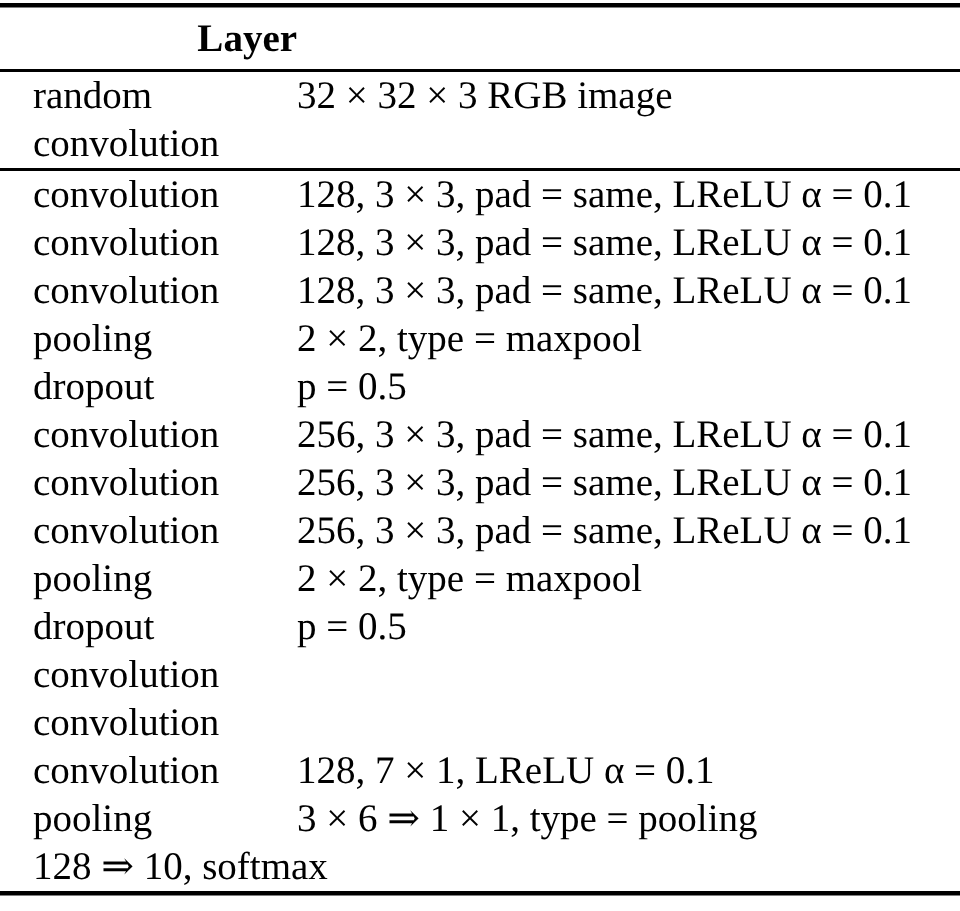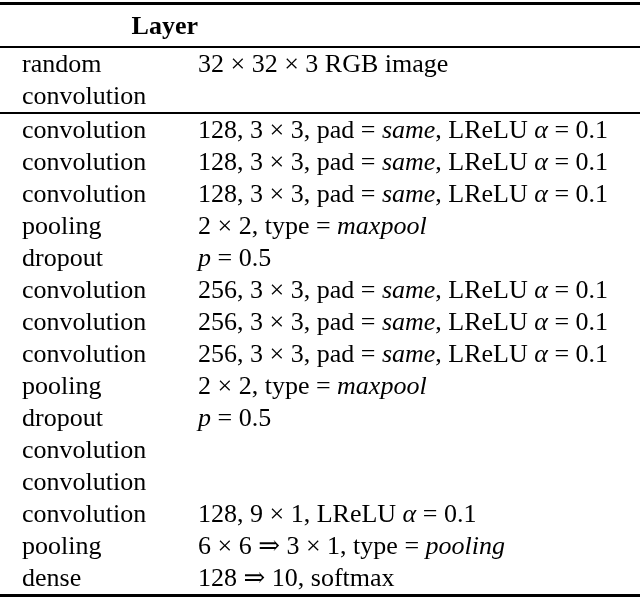--- a/index.html
+++ b/index.html
@@ -39,21 +39,20 @@
   .row.header {
     height: 41px;
     font-weight: 700;
     text-align: right;
   }
   .layer, .details {
     display: block;
     overflow: visible;
   }
   .it {
-    font-style: italic;
   }
 </style>
 </head>
 <body>
 
 <div class="table-wrap">
   <div class="rule thick"></div>
   <div class="row header">
     <span class="layer">Layer</span>
   </div>
@@ -108,25 +107,24 @@
         <span class="details"><span class="it">p</span><span> = 0.5</span></span>
       </div>
       <div class="row">
         <span class="layer">convolution</span>
       </div>
       <div class="row">
         <span class="layer">convolution</span>
       </div>
       <div class="row">
         <span class="layer">convolution</span>
-        <span class="details"><span>128, 9 × 1, LReLU </span><span class="it">α</span><span> = 0.1</span></span>
+        <span class="details"><span>128, 7 × 1, LReLU </span><span class="it">α</span><span> = 0.1</span></span>
       </div>
       <div class="row">
         <span class="layer">pooling</span>
-        <span class="details"><span>6 × 6 ⇒ 3 × 1, type = </span><span class="it">pooling</span></span>
+        <span class="details"><span>3 × 6 ⇒ 1 × 1, type = </span><span class="it">pooling</span></span>
       </div>
       <div class="row">
-        <span class="layer">dense</span>
         <span class="details"><span>128 ⇒ 10, softmax</span></span>
       </div>
     </div>
   <div class="rule thick"></div>
 </div>
 
 </body></html>

